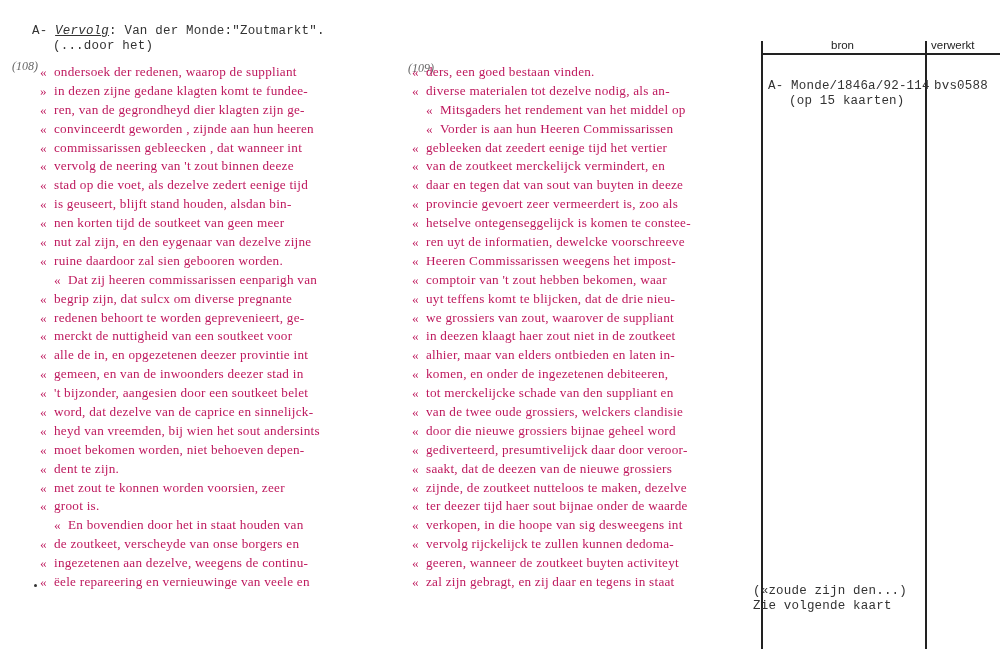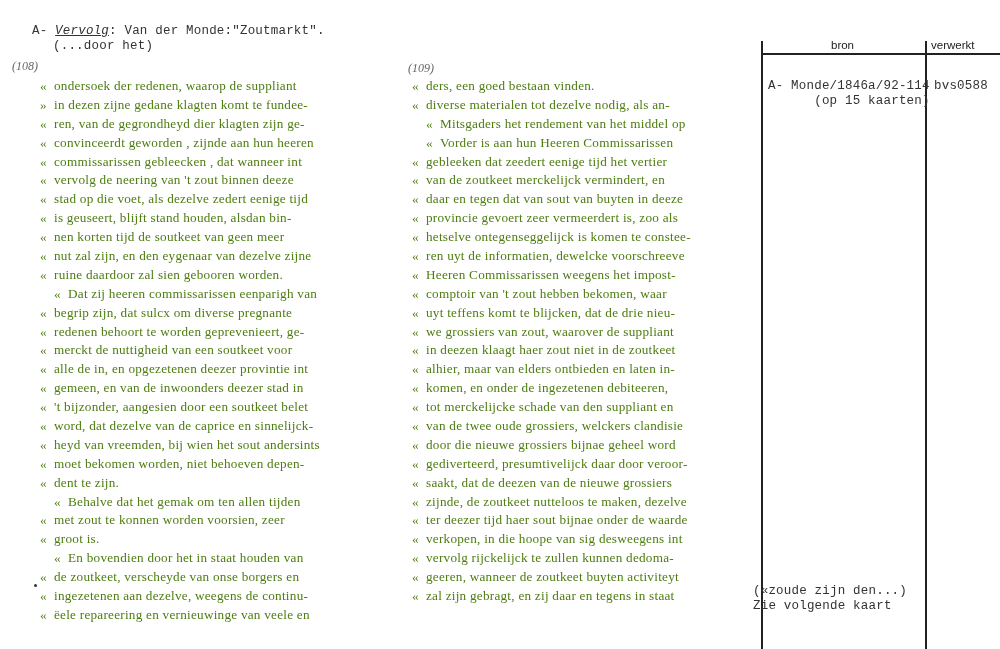--- a/index.html
+++ b/index.html
@@ -16,23 +16,22 @@
     }
     .mono {
       font-family: "Liberation Mono", "DejaVu Sans Mono", monospace;
       font-size: 12.5px;
       color: #333;
       letter-spacing: 0.2px;
     }
     .serif {
       font-family: "Liberation Serif", "DejaVu Serif", serif;
       font-size: 13.2px;
-      color: #4d7c0f;
+      color: #be185d;
       letter-spacing: 0.25px;
-      margin-top: 14px;
     }
     .header-block {
       position: absolute;
       left: 32px;
       top: 24px;
       line-height: 15px;
     }
     .header-block .underline {
       text-decoration: underline;
       font-style: italic;
@@ -135,21 +134,20 @@
     <div class="line"><span class="guill">«</span><span>begrip zijn, dat sulcx om diverse pregnante</span></div>
     <div class="line"><span class="guill">«</span><span>redenen behoort te worden geprevenieert, ge-</span></div>
     <div class="line"><span class="guill">«</span><span>merckt de nuttigheid van een soutkeet voor</span></div>
     <div class="line"><span class="guill">«</span><span>alle de in, en opgezetenen deezer provintie int</span></div>
     <div class="line"><span class="guill">«</span><span>gemeen, en van de inwoonders deezer stad in</span></div>
     <div class="line"><span class="guill">«</span><span>'t bijzonder, aangesien door een soutkeet belet</span></div>
     <div class="line"><span class="guill">«</span><span>word, dat dezelve van de caprice en sinnelijck-</span></div>
     <div class="line"><span class="guill">«</span><span>heyd van vreemden, bij wien het sout andersints</span></div>
     <div class="line"><span class="guill">«</span><span>moet bekomen worden, niet behoeven depen-</span></div>
     <div class="line"><span class="guill">«</span><span>dent te zijn.</span></div>
-    <div class="line indent"><span class="guill">«</span><span>Behalve dat het gemak om ten allen tijden</span></div>
     <div class="line"><span class="guill">«</span><span>met zout te konnen worden voorsien, zeer</span></div>
     <div class="line"><span class="guill">«</span><span>groot is.</span></div>
     <div class="line indent"><span class="guill">«</span><span>En bovendien door het in staat houden van</span></div>
     <div class="line"><span class="guill">«</span><span>de zoutkeet, verscheyde van onse borgers en</span></div>
     <div class="line"><span class="guill">«</span><span>ingezetenen aan dezelve, weegens de continu-</span></div>
     <div class="line"><span class="guill">«</span><span>ëele repareering en vernieuwinge van veele en</span></div>
   </div>
 
 <div id="col2" class="text-col serif">
     <div class="line"><span class="guill">«</span><span>ders, een goed bestaan vinden.</span></div>
@@ -184,21 +182,21 @@
 
 <div class="dot" style="left:34px; top:584px;"></div>
 
 <div class="table-frame">
   <div class="vline" style="left:0; height:649px;"></div>
   <div class="vline" style="left:164px; height:649px;"></div>
   <div class="hline"></div>
   <div class="th" style="left:70px;">bron</div>
   <div class="th" style="left:170px;">verwerkt</div>
 
-  <div class="cell mono" style="left:7px; top:38px;text-align:right;">
+  <div class="cell mono" style="left:7px; top:38px;">
     <div>A- Monde/1846a/92-114</div>
     <div style="padding-left:21px;">(op 15 kaarten)</div>
   </div>
   <div class="cell mono" style="left:173px; top:38px;">bvs0588</div>
 
   <div class="cell mono" style="left:-8px; top:543px;">
     <div>(«zoude zijn den...)</div>
     <div>Zie volgende kaart</div>
   </div>
 </div>

